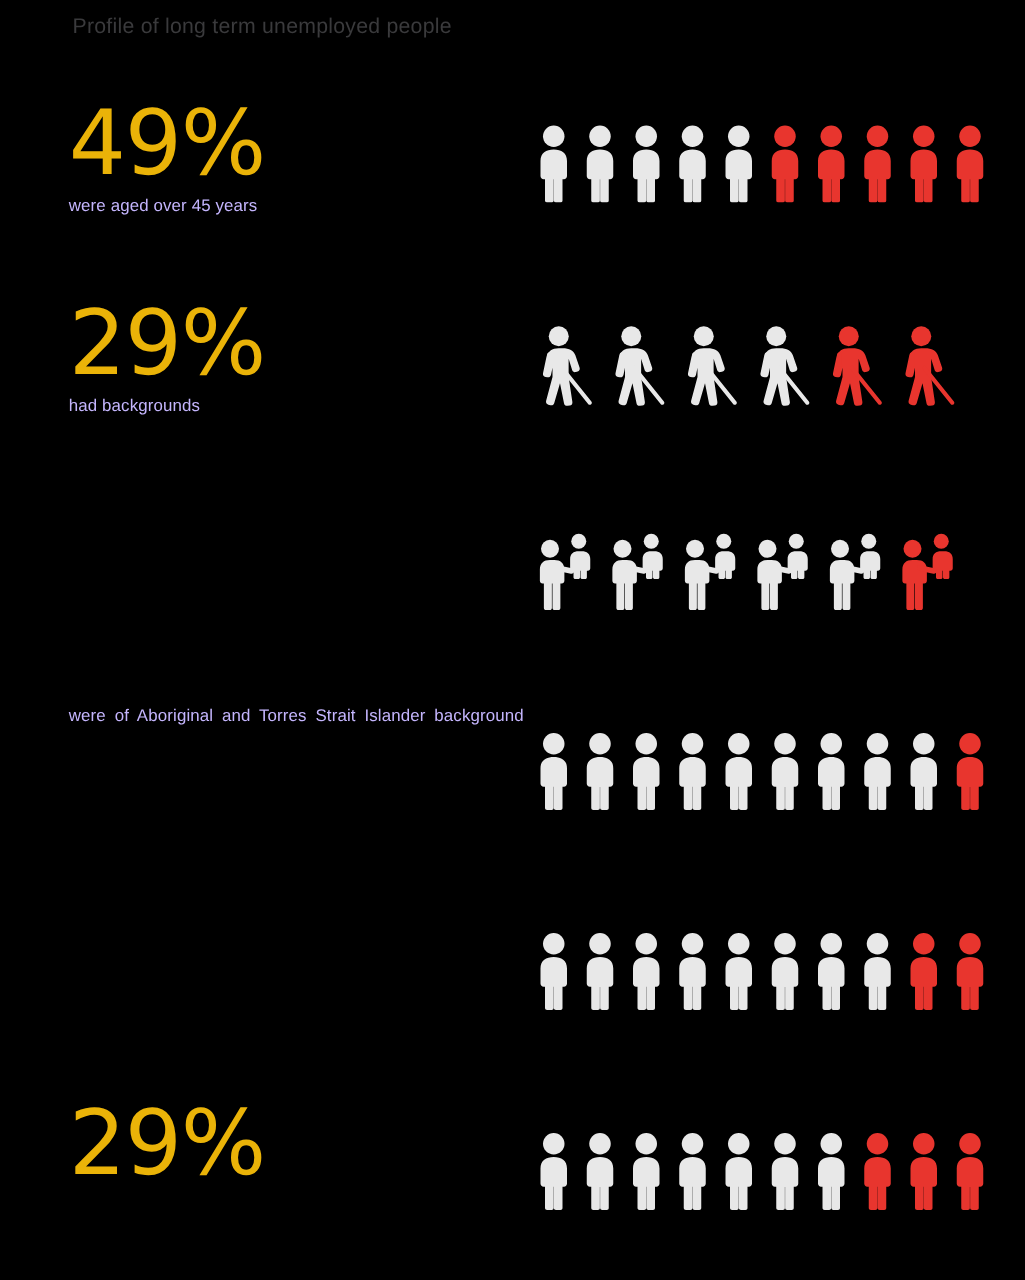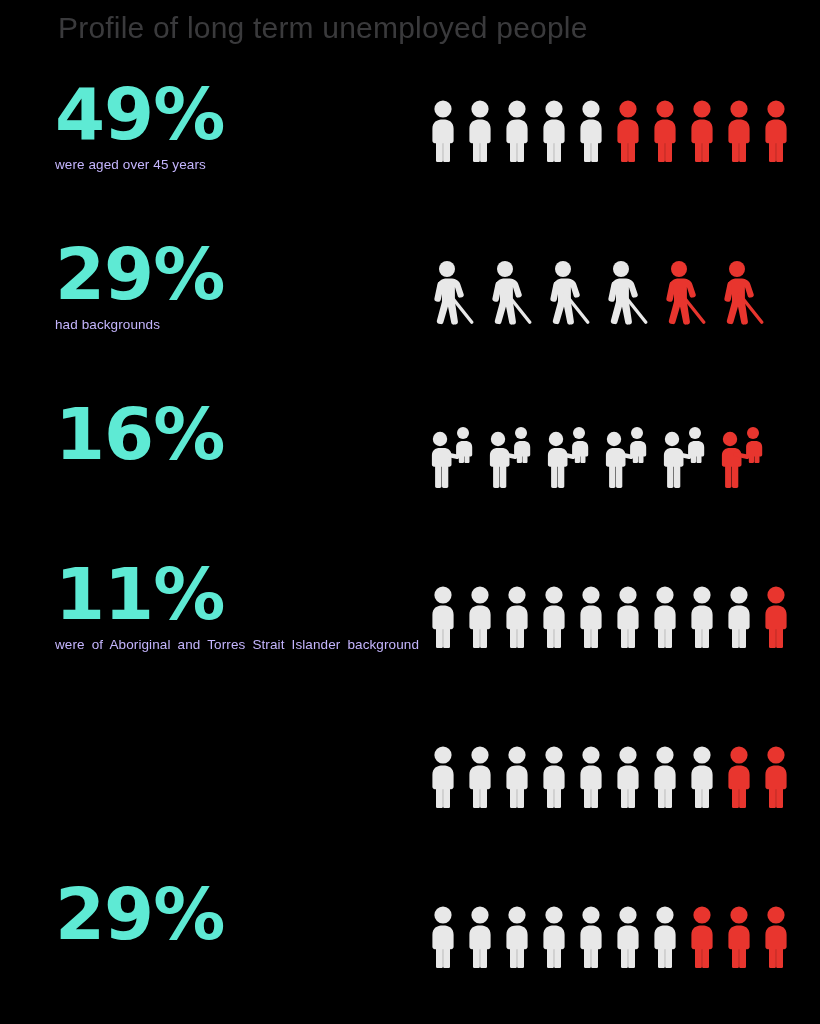--- a/index.html
+++ b/index.html
@@ -12,21 +12,21 @@
     height: 1024px;
     overflow: hidden;
     font-family: "Liberation Sans", sans-serif;
     color: #ffffff;
     position: relative;
   }
   #page-title {
     position: absolute;
     left: 58px;
     top: 11px;
-    font-size: 30px;
+    font-size: 17px;
     font-weight: 400;
     letter-spacing: 0.2px;
     color: #3a3a3c;
     white-space: nowrap;
     text-align: right;
   }
   .rows {
     position: absolute;
     left: 0;
     top: 78px;
@@ -38,22 +38,22 @@
   }
   .stat-left {
     position: absolute;
     left: 55px;
     top: 0;
     width: 400px;
   }
   .pct {
     font-size: 72px;
     line-height: 72px;
-    font-weight: 700;
-    color: #5eead4;
+    font-weight: 400;
+    color: #eab308;
     letter-spacing: -1px;
     font-family: "DejaVu Sans", sans-serif;
     font-stretch: normal;
   }
   .caption {
     margin-top: 6px;
     font-size: 13.5px;
     line-height: 17px;
     color: #c4b5fd;
     font-weight: 400;
@@ -224,21 +224,20 @@
             <circle class="red" cx="19" cy="9" r="8"></circle>
             <path class="red" d="M19 18.5c-5.3 0-8.9 2.6-9.9 7.3L6.4 38.5c-.3 1.5.5 2.7 2 3l1.4.3c1.5.3 2.7-.5 3-2l1.2-5.7v7.4l-5.1 19.1c-.4 1.5.3 2.7 1.8 3.1l1.6.4c1.5.4 2.7-.3 3.1-1.8l4.6-15.7 3.2 15.9c.3 1.5 1.4 2.3 2.9 2.1l1.7-.2c1.5-.2 2.3-1.4 2.1-2.9l-3-19.9V26.9l2.8 9.1c.5 1.4 1.6 2 3 1.6l1.4-.4c1.4-.4 2-1.6 1.6-3l-3.4-10c-1.3-3.8-4.8-5.7-10.3-5.7z"></path>
             <path class="red" d="M22.8 33.3l22.3 27.9c.6.8.5 1.7-.3 2.3s-1.7.5-2.3-.3L20.2 35.3c-.6-.8-.5-1.7.3-2.3s1.7-.5 2.3.3z"></path>
             <path class="red" d="M13.5 31.6c0 1.2-.8 2-1.9 2s-1.9-.8-1.9-2v-7.9c0-1.2.8-2 1.9-2s1.9.8 1.9 2v7.9z"></path>
           </svg>
         </div>
       </div>
     </div>
     <div class="stat-row row-offset-3">
       <div class="stat-left">
-        <div class="pct">16%</div>
       </div>
       <div class="icon-strip">
         <div class="icon-cell wide">
           <svg width="44" height="62" viewBox="0 0 44 62" aria-hidden="true">
             <circle class="white" cx="9" cy="13" r="7.2"></circle>
             <path class="white" d="M9 22c-5.1 0-8.1 2.6-8.1 7.6v8.9c0 1.3.9 2.2 2.2 2.2h1v19.6c0 1 .7 1.7 1.7 1.7h3c1 0 1.7-.7 1.7-1.7V40.7h.5V60.3c0 1 .7 1.7 1.7 1.7h2.9c1 0 1.7-.7 1.7-1.7V40.7h1c1.3 0 2.2-.9 2.2-2.2v-8.9c0-5-3-7.6-8.1-7.6H9z"></path>
             <circle class="white" cx="32" cy="7" r="6"></circle>
             <path class="white" d="M32 15c-4.3 0-6.9 2.1-6.9 6.3v7.4c0 1.1.8 1.9 1.9 1.9h.8v5.1c0 .9.6 1.4 1.5 1.4h2.3c.9 0 1.4-.5 1.4-1.4v-5.1h.4v5.1c0 .9.6 1.4 1.5 1.4h2.2c.9 0 1.4-.5 1.4-1.4v-5.1h.8c1.1 0 1.9-.8 1.9-1.9v-7.4c0-4.2-2.6-6.3-6.9-6.3H32z"></path>
             <path class="white" d="M15.2 26.2l11.4 2.4c1.3.3 2 1.3 1.8 2.6-.3 1.3-1.4 2-2.7 1.7l-11.4-2.4c-1.3-.3-2-1.3-1.7-2.6.3-1.3 1.3-2 2.6-1.7z"></path>
           </svg>
@@ -285,21 +284,20 @@
             <path class="red" d="M9 22c-5.1 0-8.1 2.6-8.1 7.6v8.9c0 1.3.9 2.2 2.2 2.2h1v19.6c0 1 .7 1.7 1.7 1.7h3c1 0 1.7-.7 1.7-1.7V40.7h.5V60.3c0 1 .7 1.7 1.7 1.7h2.9c1 0 1.7-.7 1.7-1.7V40.7h1c1.3 0 2.2-.9 2.2-2.2v-8.9c0-5-3-7.6-8.1-7.6H9z"></path>
             <circle class="red" cx="32" cy="7" r="6"></circle>
             <path class="red" d="M32 15c-4.3 0-6.9 2.1-6.9 6.3v7.4c0 1.1.8 1.9 1.9 1.9h.8v5.1c0 .9.6 1.4 1.5 1.4h2.3c.9 0 1.4-.5 1.4-1.4v-5.1h.4v5.1c0 .9.6 1.4 1.5 1.4h2.2c.9 0 1.4-.5 1.4-1.4v-5.1h.8c1.1 0 1.9-.8 1.9-1.9v-7.4c0-4.2-2.6-6.3-6.9-6.3H32z"></path>
             <path class="red" d="M15.2 26.2l11.4 2.4c1.3.3 2 1.3 1.8 2.6-.3 1.3-1.4 2-2.7 1.7l-11.4-2.4c-1.3-.3-2-1.3-1.7-2.6.3-1.3 1.3-2 2.6-1.7z"></path>
           </svg>
         </div>
       </div>
     </div>
     <div class="stat-row row-offset-4">
       <div class="stat-left">
-        <div class="pct">11%</div>
         <div class="caption justify">were of Aboriginal and Torres Strait Islander background</div>
       </div>
       <div class="icon-strip">
         <div class="icon-cell">
           <svg width="30" height="62" viewBox="0 0 30 62" aria-hidden="true">
             <circle class="white" cx="15" cy="9" r="8.6"></circle>
             <path class="white" d="M15 19.5c-6.1 0-10.6 2.6-10.6 9.2v12.1c0 1.5 1.1 2.5 2.5 2.5h1.1v17.1c0 1 .7 1.6 1.7 1.6h3.6c1 0 1.6-.6 1.6-1.6V43.3h.2V60.4c0 1 .7 1.6 1.7 1.6h3.6c1 0 1.6-.6 1.6-1.6V43.3h1.1c1.4 0 2.5-1 2.5-2.5V28.7c0-6.6-4.5-9.2-10.6-9.2z"></path>
           </svg>
         </div>
         <div class="icon-cell">

